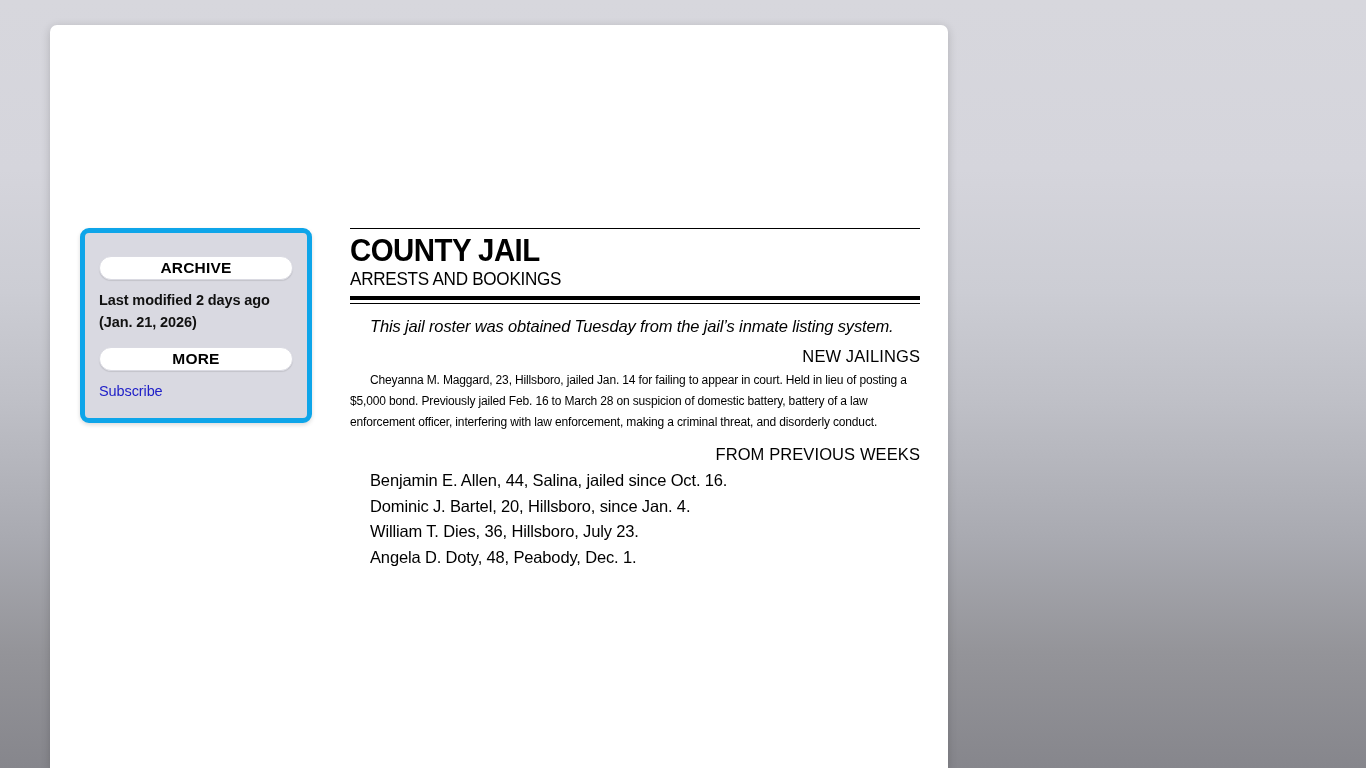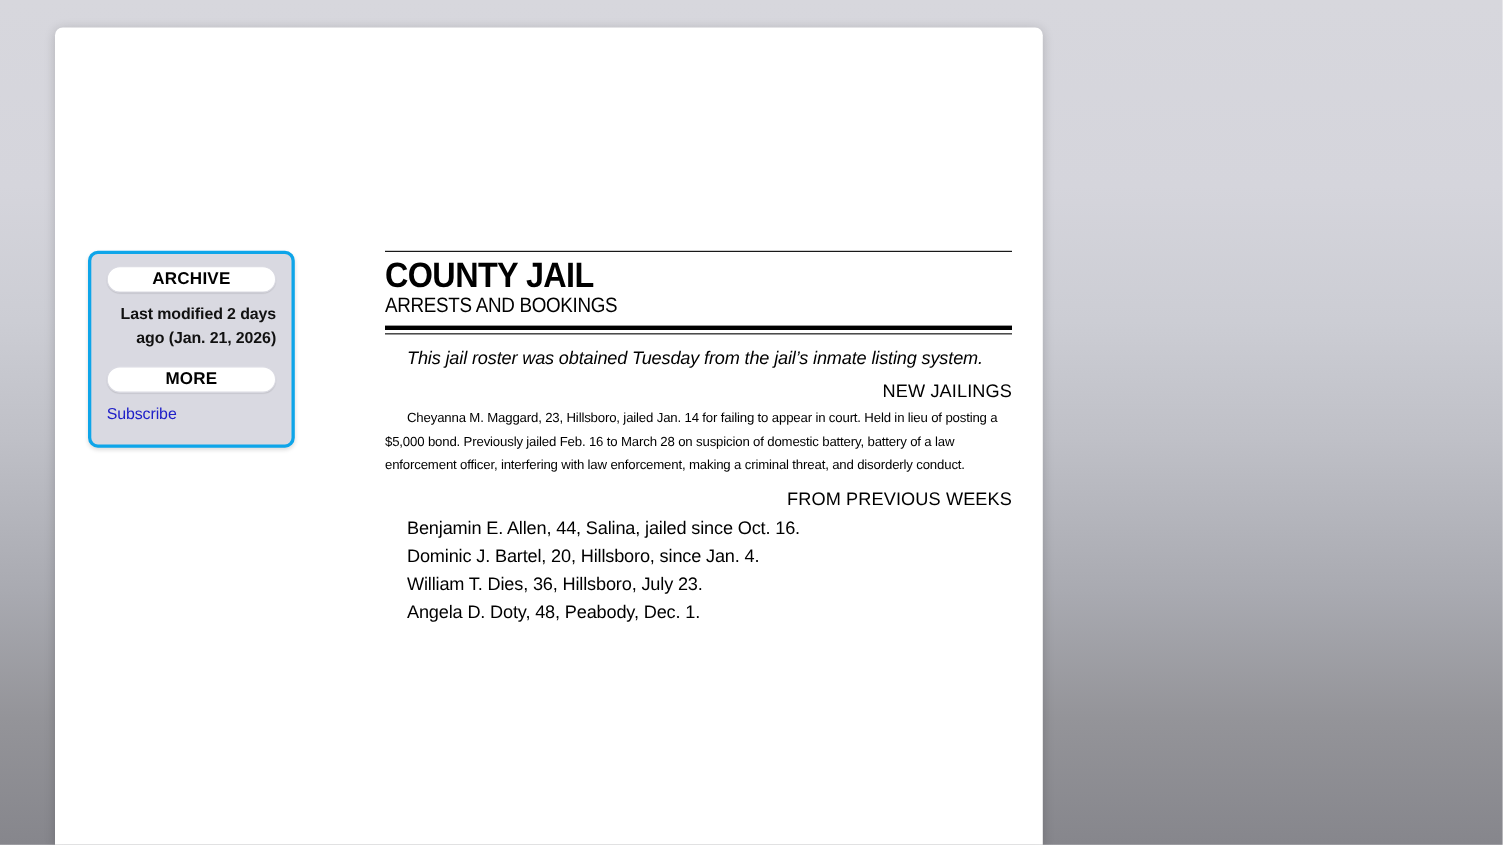--- a/index.html
+++ b/index.html
@@ -34,26 +34,26 @@
     border-radius: 7px 7px 0 0;
     box-shadow: 0 2px 10px rgba(0,0,0,0.18);
     overflow: hidden;
   }
 
   
   .sidebar {
     position: absolute;
     left: 30px;
     top: 203px;
-    width: 188px;
+    width: 232px;
     background: #d9d9e1;
-    border: 3px solid #0ea5e9;
+    border: 5px solid #0ea5e9;
     border-radius: 9px;
     box-shadow: 0 2px 4px rgba(0,0,0,0.14);
-    padding: 11px 14px 16px 14px;
+    padding: 23px 14px 16px 14px;
     box-sizing: border-box;
   }
   .pill {
     background: #ffffff;
     border: 1px solid #dadae2;
     border-radius: 999px;
     height: 22px;
     line-height: 22px;
     text-align: center;
     font-weight: bold;
@@ -62,21 +62,20 @@
     letter-spacing: 0.2px;
     box-shadow: 0 1px 1px rgba(0,0,0,0.10);
   }
   .pill + .sb-text { margin-top: 9px; }
   .sb-text {
     font-size: 14.5px;
     font-weight: bold;
     color: #111111;
     line-height: 1.52;
     letter-spacing: -0.1px;
-    text-align: right;
   }
   .sb-link {
     font-size: 14.5px;
     font-weight: normal;
     color: #2020c8;
     text-decoration: none;
     line-height: 1.52;
     letter-spacing: -0.1px;
     display: inline;
     cursor: pointer;

